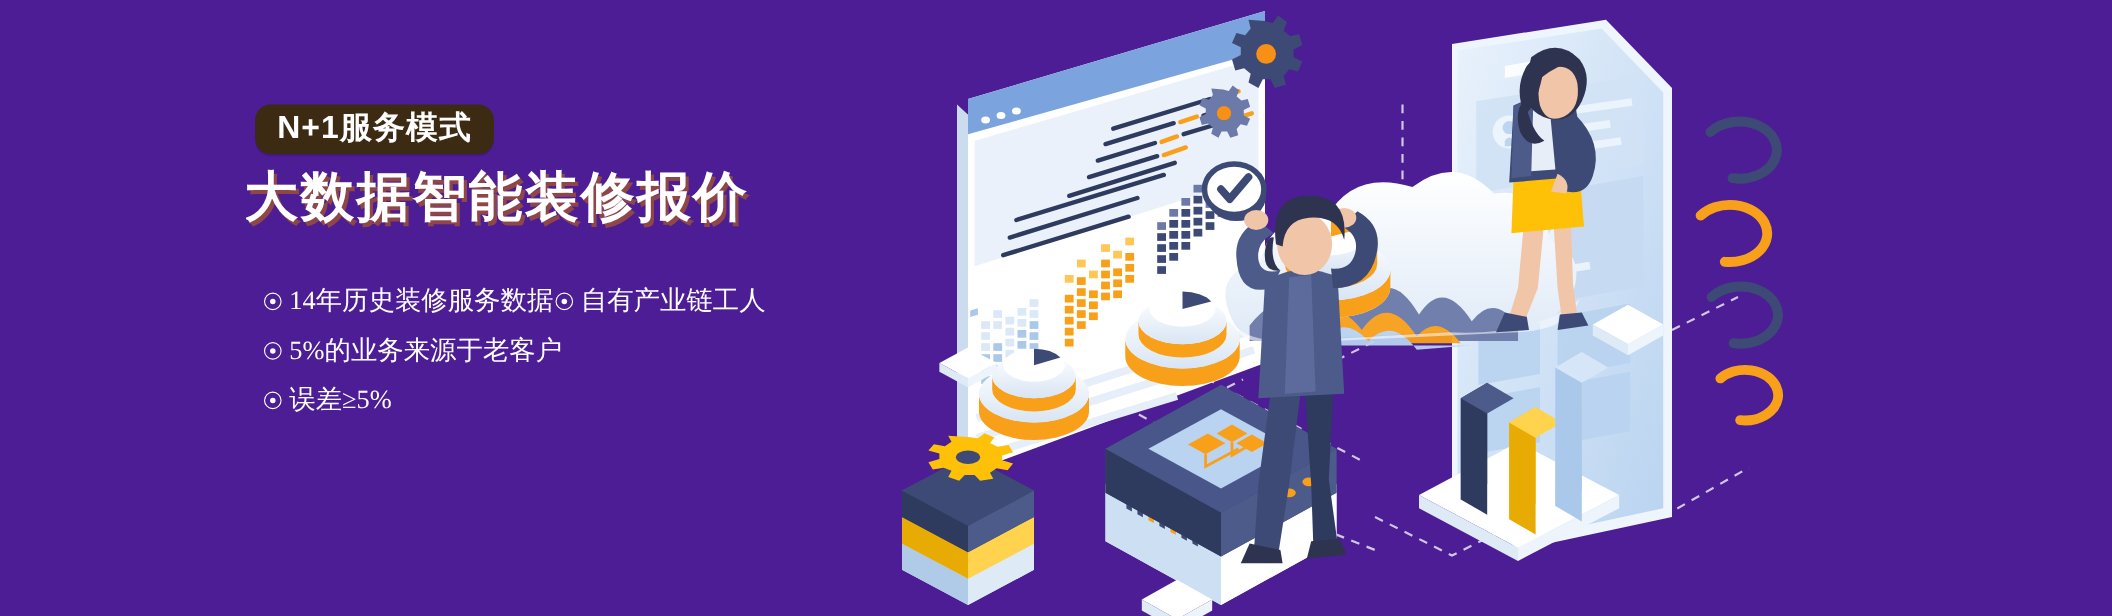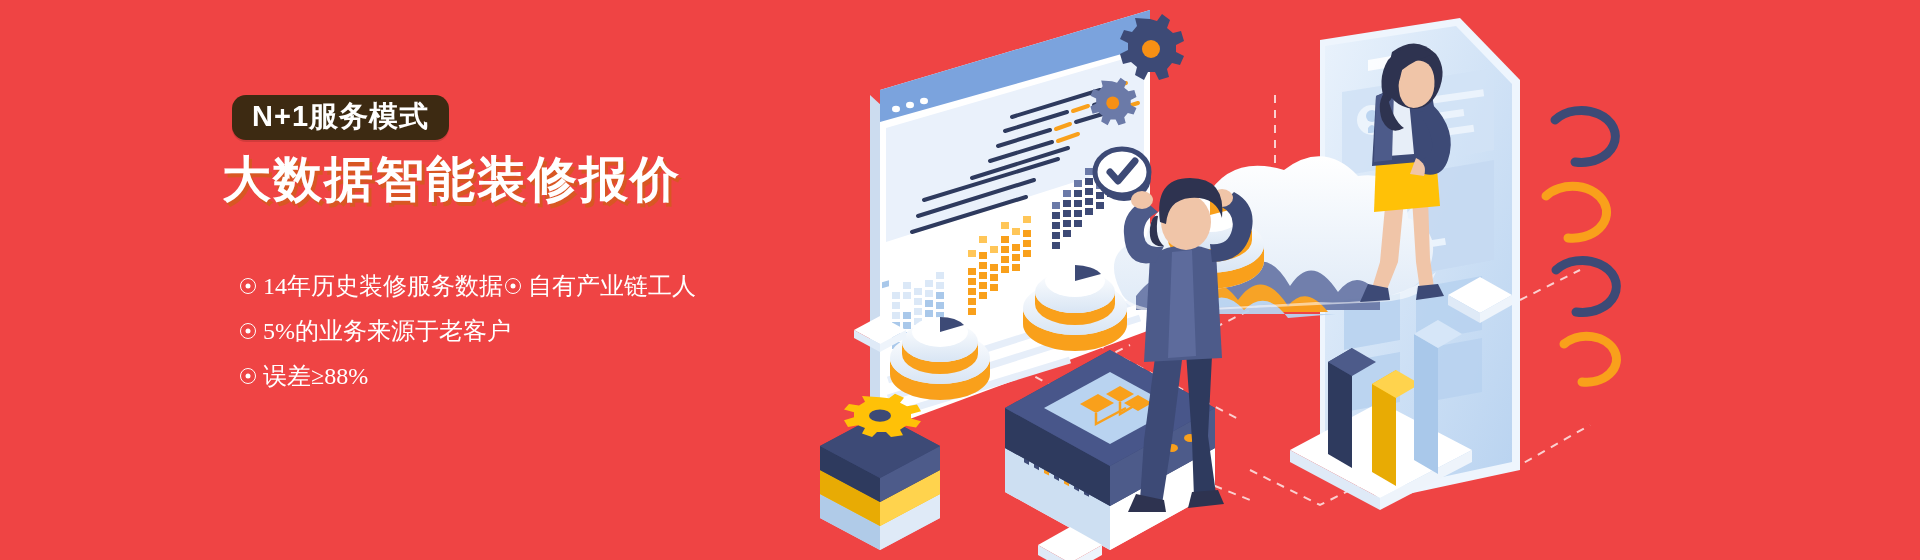--- a/index.html
+++ b/index.html
@@ -4,21 +4,21 @@
 <title>Banner</title>
 <style>
   html,body{margin:0;padding:0;}
   body{
     width:1920px;height:560px;overflow:hidden;
     font-family:"Liberation Sans","DejaVu Sans",sans-serif;
     background:#f79014;
   }
   #banner{
     position:relative;width:1920px;height:560px;
-    background:#ef4444;overflow:hidden;
+    background:#4c1d95;overflow:hidden;
   }
 
   
   .text-block{
     position:absolute;left:0;top:0;width:900px;height:560px;
   }
   .badge{
     position:absolute;left:232px;top:95px;
     background:#3d2a12;border-radius:14px;
     padding:7px 20px 9px 20px;
@@ -28,21 +28,21 @@
     box-shadow:0 2px 0 rgba(0,0,0,.12);
   }
   .headline{
     position:absolute;left:222px;top:155px;
     color:#ffffff;font-weight:bold;
     font-size:49px;line-height:1;letter-spacing:2px;
     white-space:nowrap;
     text-shadow:3px 4px 0 rgba(196,104,10,.55);
   }
   .bullets{
-    position:absolute;left:240px;top:272px;
+    position:absolute;left:240px;top:260px;
     width:620px;
   }
   .bullet-row{
     display:flex;
     margin-bottom:17px;
     height:28px;
     align-items:center;
   }
   .bullet{
     color:#ffffff;
@@ -98,21 +98,21 @@
       <div class="bullet-row">
         <div class="bullet col-b">
           <span class="dot"></span>
           <span>5%的业务来源于老客户</span>
         </div>
       </div>
 
       <div class="bullet-row">
         <div class="bullet col-a">
           <span class="dot"></span>
-          <span>误差≥88%</span>
+          <span>误差≥5%</span>
         </div>
       </div>
 
     </div>
   </div>
 
   <div class="art">
   <svg width="1100" height="560" viewBox="0 0 1100 560" xmlns="http://www.w3.org/2000/svg">
     <defs>
       <linearGradient id="gPhone" x1="0" y1="0" x2="1" y2="1">

